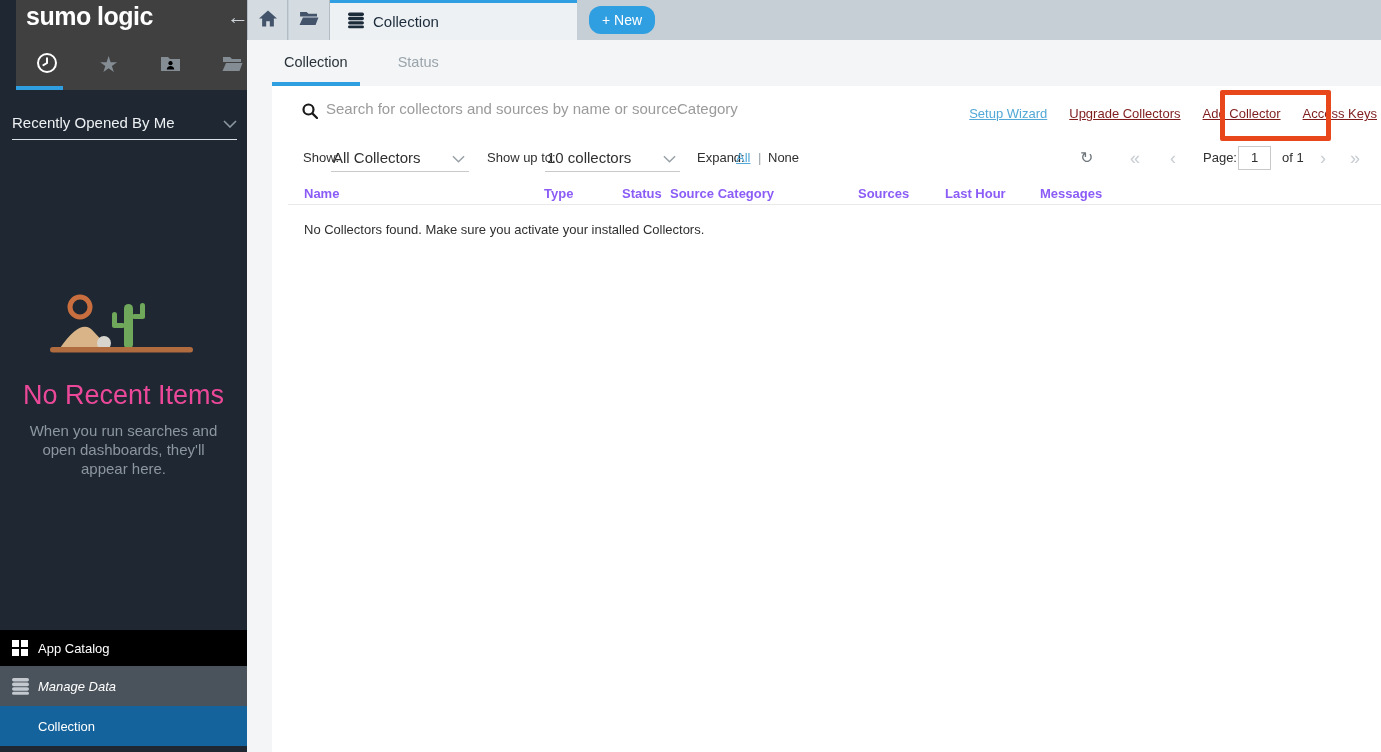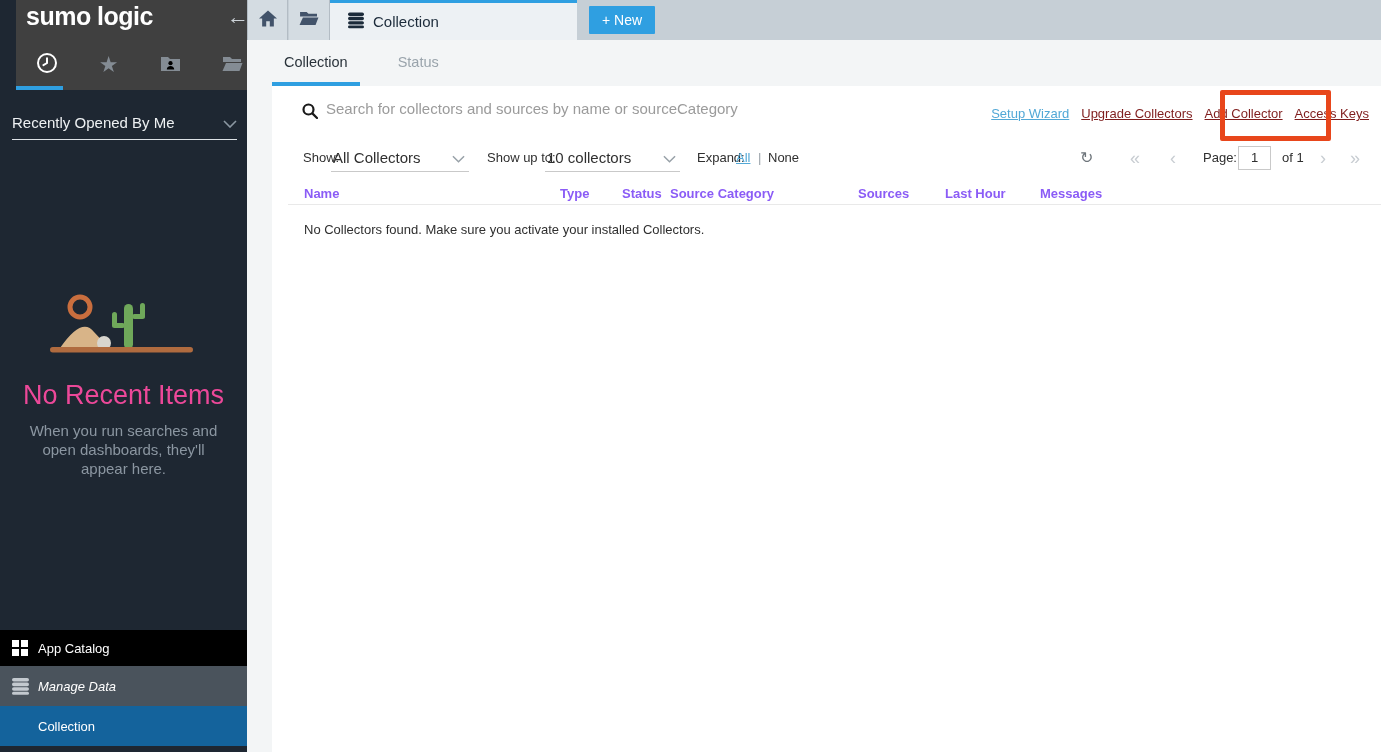--- a/index.html
+++ b/index.html
@@ -37,36 +37,36 @@
   #main { position:absolute; left:247px; top:0; right:0; bottom:0; }
   #topbar { position:absolute; left:0; top:0; right:0; height:40px; background:#c6cfd6; }
   .tb-btn { position:absolute; top:0; height:40px; width:41px; background:#d4dce2;
     border-right:1px solid #b3bcc4; display:flex; align-items:center; justify-content:center; cursor:pointer; }
   .tb-home { left:0; border-left:1px solid #b3bcc4; }
   .tb-folder { left:42px; }
   .tb-tab { position:absolute; left:83px; top:0; width:247px; height:40px; background:#edf1f4;
     border-top:3px solid #2f9fe1; display:flex; align-items:center; padding-left:18px; gap:9px;
     color:#1c2b3a; font-size:15px; cursor:pointer; }
   .tb-new { position:absolute; left:342px; top:6px; height:28px; padding:0 13px; background:#2f9fe1;
-    color:#fff; font-size:14px; border:none; border-radius:1px; cursor:pointer; display:flex; align-items:center; }
+    color:#fff; font-size:14px; border:none; border-radius:12px; cursor:pointer; display:flex; align-items:center; }
 
   #subarea { position:absolute; left:0; top:40px; right:0; bottom:0; background:#f3f5f6; }
   #subtabs { position:absolute; left:25px; top:0; height:46px; display:flex; }
   .subtab { height:46px; line-height:44px; padding:0 12px; font-size:14.5px; color:#9aa4ac; cursor:pointer; }
   .subtab.active { color:#29323a; border-bottom:4px solid #2f9fe1; }
   .subtab.status { margin-left:26px; }
 
   #panel { position:absolute; left:25px; top:46px; right:0; bottom:0; background:#fff; overflow:hidden; }
 
   .search-icon-wrap { position:absolute; left:30px; top:17px; }
   .search-input { position:absolute; left:54px; top:8px; width:560px; height:28px; border:none; outline:none;
     font-size:15px; color:#444; font-family:"Liberation Sans", sans-serif; background:transparent; }
   .search-input::placeholder { color:#9b9b9b; opacity:1; }
 
-  .links-row { position:absolute; right:12px; top:20px; display:flex; gap:12px; white-space:nowrap; }
+  .links-row { position:absolute; right:4px; top:20px; display:flex; gap:22px; white-space:nowrap; }
   .links-row a { font-size:13px; color:#7f1d1d; text-decoration:underline; cursor:pointer; }
   .links-row a.teal { color:#52a8d6; }
 
   .filter-row { position:absolute; left:0; right:0; top:58px; height:28px; font-size:13px; color:#2f2f2f; }
   .filter-row > * { position:absolute; line-height:28px; }
   .f-show-label { left:31px; }
   .f-select1 { left:59px; width:138px; }
   .f-showupto-label { left:215px; }
   .f-select2 { left:273px; width:135px; }
   .f-expand-label { left:425px; }
@@ -79,21 +79,21 @@
   .p-refresh { left:808px; color:#6e757b; font-size:16px; cursor:pointer; }
   .p-first { left:858px; } .p-prev { left:898px; } .p-next { left:1048px; } .p-last { left:1078px; }
   .pg-chev { color:#c8cdd2; font-size:18px; cursor:pointer; }
   .p-pagelabel { left:931px; }
   .p-input { position:absolute; left:966px; top:2px; width:33px; height:24px; border:1px solid #c9c9c9;
     text-align:center; font-size:13px; color:#2f2f2f; font-family:"Liberation Sans", sans-serif; outline:none; }
   .p-of { left:1010px; }
 
   .table-head { position:absolute; left:0; right:0; top:100px; height:18px; font-size:13px; font-weight:700; color:#8b5cf6; }
   .table-head span { position:absolute; }
-  .th-name { left:32px; } .th-type { left:288px; } .th-status { left:350px; } .th-sourcecat { left:398px; }
+  .th-name { left:32px; } .th-type { left:272px; } .th-status { left:350px; } .th-sourcecat { left:398px; }
   .th-sources { left:586px; } .th-lasthour { left:648px;padding-left:25px; } .th-messages { left:768px; }
   .table-head-border { position:absolute; left:16px; right:0; top:118px; height:1px; background:#e9e9e9; }
   .empty-msg { position:absolute; left:32px; top:136px; font-size:13px; color:#2f2f2f; }
 
   
   #red-box { position:absolute; left:1220px; top:90px; width:111px; height:51px;
     border:5px solid #e8461b; border-radius:2px; z-index:50; pointer-events:none; }
 </style>
 </head>
 <body>

